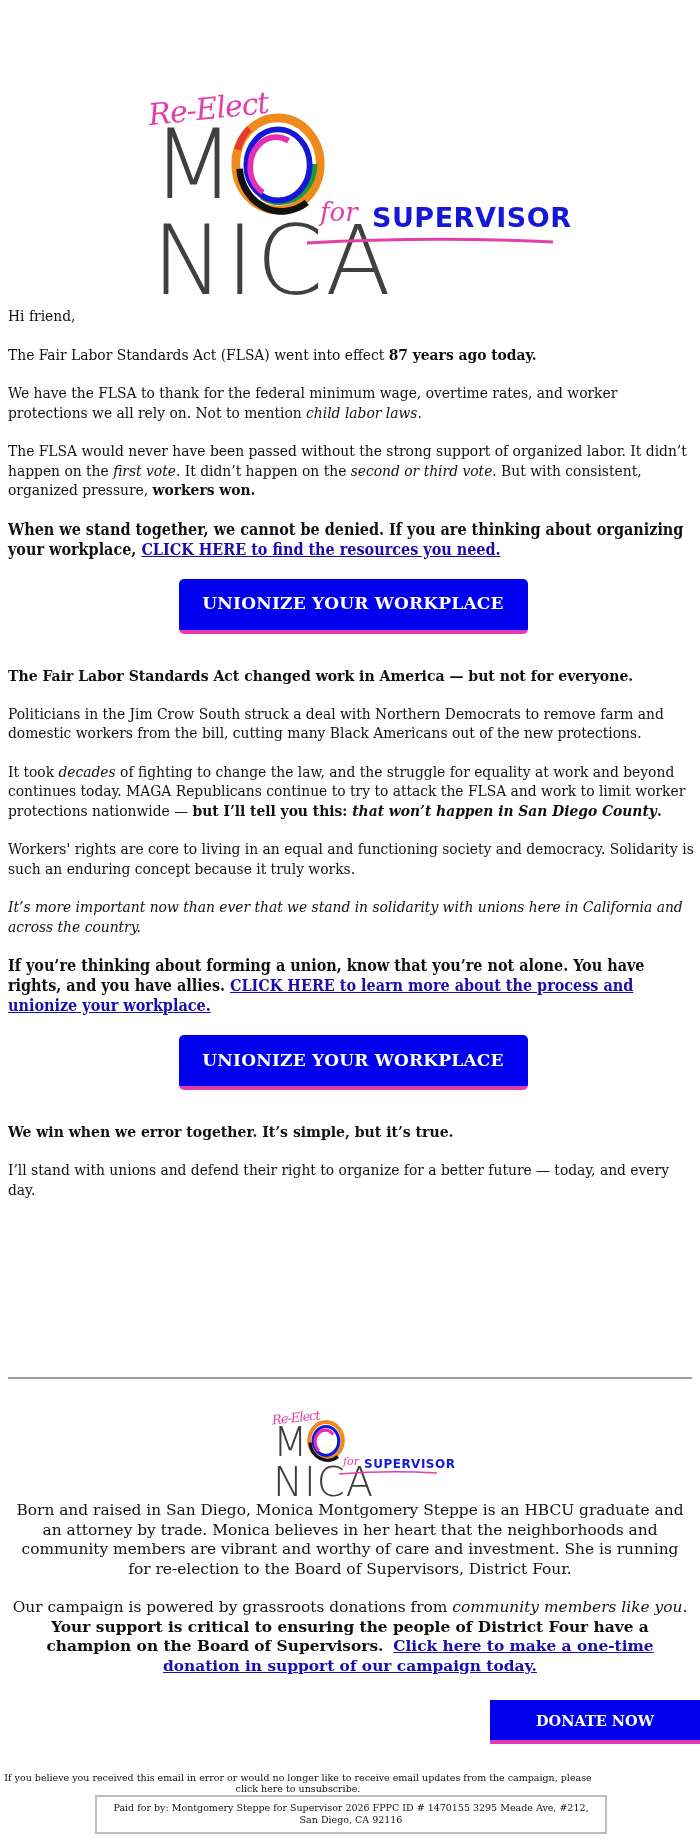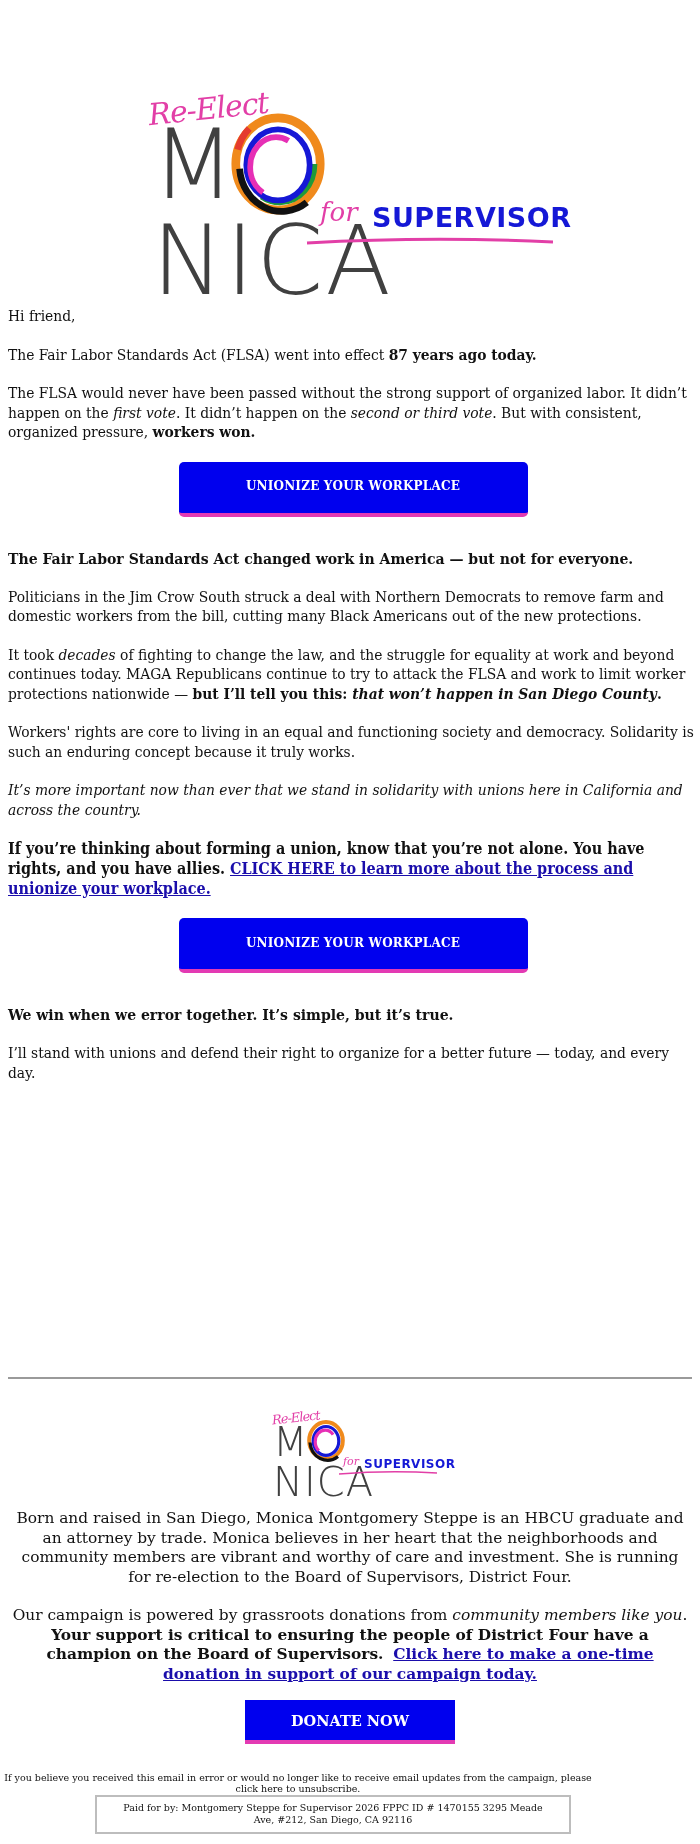--- a/index.html
+++ b/index.html
@@ -54,21 +54,21 @@
   }
   .body-copy p { margin: 0 0 19px 0; font-stretch: condensed; }
   .body-copy .lead { font-size: 16px; line-height: 20px; font-weight: bold; }
   a.inline-link { color: #1a0dab; text-decoration: underline; font-weight: bold; }
 
   .btn-row { display: flex; justify-content: center; margin: 0; }
   .cta-btn {
     display: flex; align-items: center; justify-content: center;
     width: 349px; height: 55px;
     background: #0000ee;
-    color: #ffffff; font-weight: bold; font-size: 12px;
+    color: #ffffff; font-weight: bold; font-size: 17px;
     border-radius: 5px;
     border-bottom: 4px solid #e33ab3;
     text-decoration: none; letter-spacing: 0.2px;
     font-family: "DejaVu Serif", "Liberation Serif", serif;
     cursor: pointer;
   }
 
   
   .divider {
     position: absolute; left: 8px; top: 1377px; width: 684px; height: 2px;
@@ -82,36 +82,36 @@
   .footer-logo .logo-monica .o-slot { width: 34px; }
   .footer-logo .logo-ring { left: 38px; top: 10px; width: 40px; height: 45px; }
   .footer-logo .logo-for { font-size: 11px; left: 75px; top: 47px; }
   .footer-logo .logo-supervisor { font-size: 12px; left: 96px; top: 49px; }
   .footer-logo .logo-swoosh { left: 70px; top: 62px; width: 100px; height: 5px; }
 
   .footer-copy {
     position: absolute; left: 8px; top: 1497px; width: 684px;
     text-align: center; font-size: 15.4px; line-height: 19.5px;
   }
-  .footer-copy p { margin: 12px 0 19px 0; }
-  .donate-row { position: absolute; left: 0; top: 1700px; width: 700px; display: flex; justify-content: center; }
+  .footer-copy p { margin: 4px 0 19px 0; }
+  .donate-row { position: absolute; left: 0; top: 1700px; width: 700px; display: flex; justify-content: flex-end; }
   .donate-btn {
     display: flex; align-items: center; justify-content: center;
     width: 210px; height: 44px;
     background: #0000ee; color: #ffffff; font-weight: bold; font-size: 14.5px;
     border-bottom: 4px solid #e33ab3; text-decoration: none; cursor: pointer;
     font-family: "DejaVu Serif", "Liberation Serif", serif;
   }
   .unsub {
     position: absolute; left: 0; top: 1772px; width: 596px;
     text-align: center; font-size: 9.5px; color: #111;
   }
   .unsub a { color: #111; text-decoration: none; }
   .paid-box {
-    position: absolute; left: 95px; top: 1795px; width: 476px; height: 39px;
+    position: absolute; left: 95px; top: 1795px; width: 512px; height: 39px;
     border: 2px solid #bdbdbd; text-align: center;
     font-size: 9.5px; line-height: 12px; padding: 5px 16px 0 16px; color: #111;
   }
 </style>
 </head>
 <body>
 
 <div class="email">
 
   <div class="logo-wrap">
@@ -130,23 +130,25 @@
     <svg class="logo-swoosh" viewBox="0 0 250 10" preserveAspectRatio="none">
       <path d="M2 7 Q125 0 248 6" stroke="#e23fa7" stroke-width="3" fill="none"></path>
     </svg>
   </div>
 
   <div class="body-copy">
     <p>Hi friend,</p>
 
     <p><span>The Fair Labor Standards Act (FLSA) went into effect </span><b>87 years ago today.</b></p>
 
+    <p><span>We have the FLSA to thank for the federal minimum wage, overtime rates, and worker protections we all rely on. Not to mention </span><i>child labor laws</i><span>.</span></p>
 
     <p><span>The FLSA would never have been passed without the strong support of organized labor. It didn’t happen on the </span><i>first vote</i><span>. It didn’t happen on the </span><i>second or third vote</i><span>. But with consistent, organized pressure, </span><b>workers won.</b></p>
 
+    <p class="lead"><span>When we stand together, we cannot be denied. If you are thinking about organizing your workplace, </span><a class="inline-link" href="#">CLICK HERE to find the resources you need.</a></p>
 
     <div class="btn-row" style="margin: 2px 0 32px 0;">
       <a class="cta-btn" href="#">UNIONIZE YOUR WORKPLACE</a>
     </div>
 
     <p class="lead" style="font-size:15.6px;">The Fair Labor Standards Act changed work in America — but not for everyone.</p>
 
     <p>Politicians in the Jim Crow South struck a deal with Northern Democrats to remove farm and domestic workers from the bill, cutting many Black Americans out of the new protections.</p>
 
     <p><span>It took </span><i>decades</i><span> of fighting to change the law, and the struggle for equality at work and beyond continues today. MAGA Republicans continue to try to attack the FLSA and work to limit worker protections nationwide — </span><b>but I’ll tell you this: </b><b><i>that won’t happen in San Diego County</i></b><b>.</b></p>

